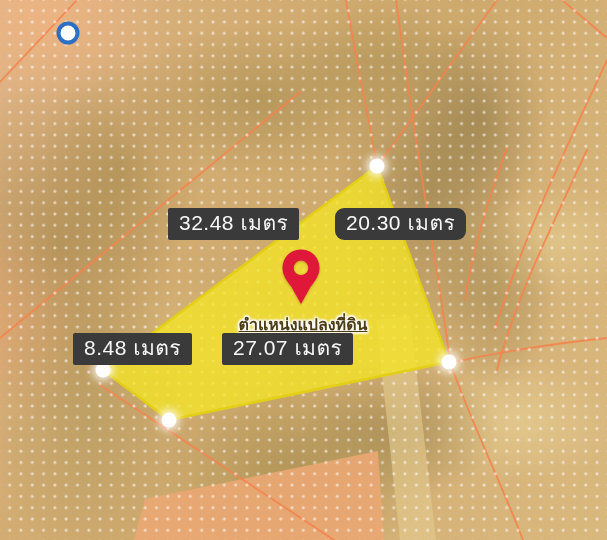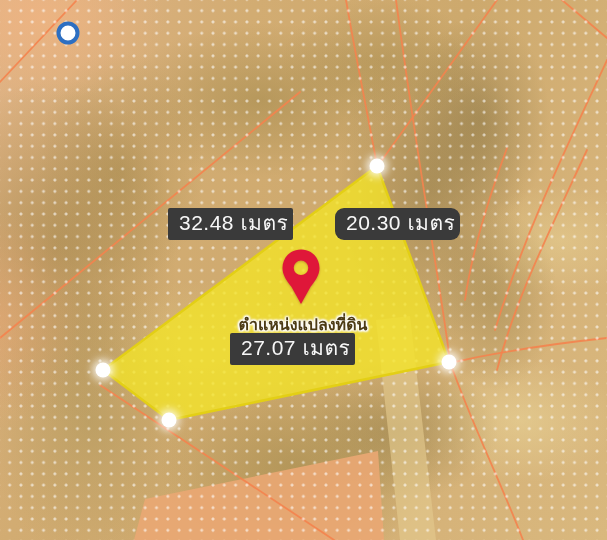--- a/index.html
+++ b/index.html
@@ -115,38 +115,39 @@
     left: 303px; top: 312px;
     transform: translateX(-50%);
     white-space: nowrap;
     font-size: 16px;
     font-weight: bold;
     color: #4d3c15;
     text-shadow:
       0 0 3px #fff, 0 0 3px #fff, 0 0 4px #fff,
       1px 1px 2px #fff, -1px -1px 2px #fff,
       1px -1px 2px #fff, -1px 1px 2px #fff;
+    text-decoration: underline;
   }
 
   
   .measure-label {
     position: absolute;
     background: var(--label-bg, #3a3a3a);
     color: var(--label-text, #f7f7f7);
     font-size: 21px;
     line-height: 24px;
-    padding: 3px 5px 5px 11px;
+    padding: 3px 11px 5px 11px;
     border-radius: 2px;
     white-space: nowrap;
     letter-spacing: 0.5px;
   }
   .m-nw { left: 168px; top: 208px; }
   .m-ne { left: 335px; top: 208px; border-radius: 9px; }
   .m-w  { left: 73px;  top: 333px; }
-  .m-s  { left: 222px; top: 333px; margin-left: 8px; }
+  .m-s  { left: 222px; top: 333px; }
 </style>
 </head>
 <body>
 
 <div class="map-viewport">
 
   <div class="bg-base"></div>
   <div class="region-peach"></div>
   <div class="region-road"></div>
 
@@ -179,15 +180,16 @@
   <div class="blue-point" style="left:68px; top:33px;"></div>
 
   <svg class="pin-svg" viewBox="0 0 40 57">
     <path fill-rule="evenodd" fill="var(--pin-red, #df1739)" d="M20 1 C9.5 1 1.5 9.2 1.5 19.4 C1.5 26.2 5.6 32.2 10.4 38.2 L20 55.5 L29.6 38.2 C34.4 32.2 38.5 26.2 38.5 19.4 C38.5 9.2 30.5 1 20 1 Z M20 26.6 A7.3 7.3 0 0 1 20 12 A7.3 7.3 0 0 1 20 26.6 Z"></path>
   </svg>
 
   <div class="pin-caption">ตำแหน่งแปลงที่ดิน</div>
 
   <div class="measure-label m-nw">32.48 เมตร</div>
   <div class="measure-label m-ne">20.30 เมตร</div>
+  <div class="measure-label m-w">8.48 เมตร</div>
   <div class="measure-label m-s">27.07 เมตร</div>
 
 </div>
 
 </body></html>

